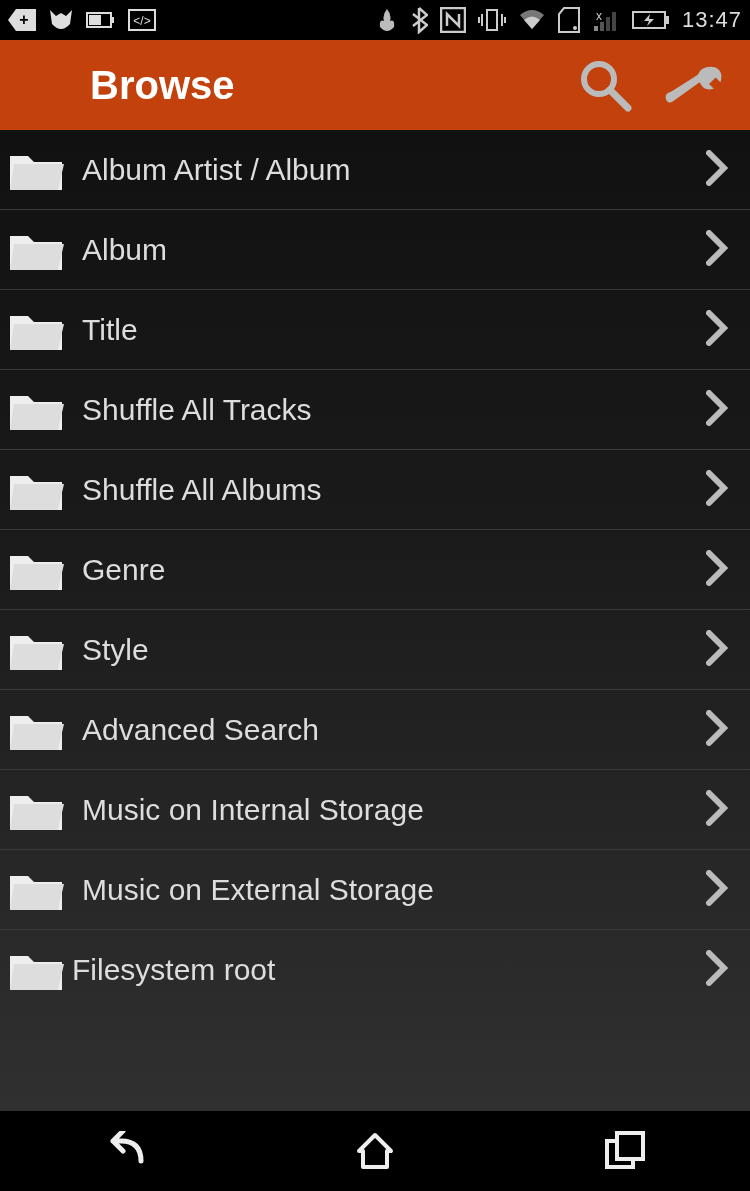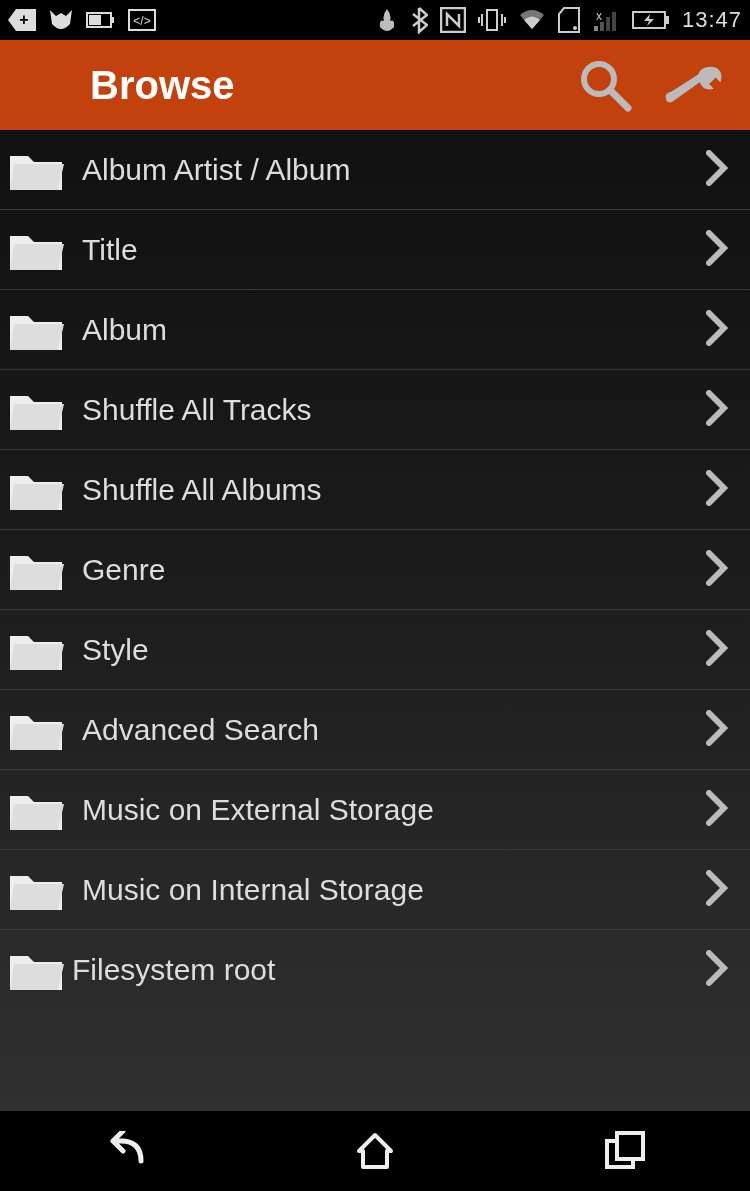--- a/index.html
+++ b/index.html
@@ -210,40 +210,40 @@
       <span class="label">Album Artist / Album</span>
       <span class="chevron"><svg width="22" height="36" viewBox="0 0 22 36">
             <path d="M3 3 L18 18 L3 33" fill="none" stroke="#bbb" stroke-width="6" stroke-linecap="round"></path>
           </svg></span>
     </div>
     <div class="row">
       <span class="folder-ico"><svg width="56" height="44" viewBox="0 0 56 44">
             <path d="M2 8 L2 42 L54 42 L54 14 L26 14 L20 8 Z" fill="#eee"></path>
             <path d="M6 16 L56 16 L50 42 L2 42 Z" fill="#ddd"></path>
           </svg></span>
+      <span class="label">Album</span>
+      <span class="chevron"><svg width="22" height="36" viewBox="0 0 22 36">
+            <path d="M3 3 L18 18 L3 33" fill="none" stroke="#bbb" stroke-width="6" stroke-linecap="round"></path>
+          </svg></span>
+    </div>
+    <div class="row">
+      <span class="folder-ico"><svg width="56" height="44" viewBox="0 0 56 44">
+            <path d="M2 8 L2 42 L54 42 L54 14 L26 14 L20 8 Z" fill="#eee"></path>
+            <path d="M6 16 L56 16 L50 42 L2 42 Z" fill="#ddd"></path>
+          </svg></span>
       <span class="label">Title</span>
       <span class="chevron"><svg width="22" height="36" viewBox="0 0 22 36">
             <path d="M3 3 L18 18 L3 33" fill="none" stroke="#bbb" stroke-width="6" stroke-linecap="round"></path>
           </svg></span>
     </div>
     <div class="row">
       <span class="folder-ico"><svg width="56" height="44" viewBox="0 0 56 44">
             <path d="M2 8 L2 42 L54 42 L54 14 L26 14 L20 8 Z" fill="#eee"></path>
             <path d="M6 16 L56 16 L50 42 L2 42 Z" fill="#ddd"></path>
           </svg></span>
-      <span class="label">Album</span>
-      <span class="chevron"><svg width="22" height="36" viewBox="0 0 22 36">
-            <path d="M3 3 L18 18 L3 33" fill="none" stroke="#bbb" stroke-width="6" stroke-linecap="round"></path>
-          </svg></span>
-    </div>
-    <div class="row">
-      <span class="folder-ico"><svg width="56" height="44" viewBox="0 0 56 44">
-            <path d="M2 8 L2 42 L54 42 L54 14 L26 14 L20 8 Z" fill="#eee"></path>
-            <path d="M6 16 L56 16 L50 42 L2 42 Z" fill="#ddd"></path>
-          </svg></span>
       <span class="label">Shuffle All Tracks</span>
       <span class="chevron"><svg width="22" height="36" viewBox="0 0 22 36">
             <path d="M3 3 L18 18 L3 33" fill="none" stroke="#bbb" stroke-width="6" stroke-linecap="round"></path>
           </svg></span>
     </div>
     <div class="row">
       <span class="folder-ico"><svg width="56" height="44" viewBox="0 0 56 44">
             <path d="M2 8 L2 42 L54 42 L54 14 L26 14 L20 8 Z" fill="#eee"></path>
             <path d="M6 16 L56 16 L50 42 L2 42 Z" fill="#ddd"></path>
           </svg></span>
@@ -280,31 +280,31 @@
       <span class="label">Advanced Search</span>
       <span class="chevron"><svg width="22" height="36" viewBox="0 0 22 36">
             <path d="M3 3 L18 18 L3 33" fill="none" stroke="#bbb" stroke-width="6" stroke-linecap="round"></path>
           </svg></span>
     </div>
     <div class="row">
       <span class="folder-ico"><svg width="56" height="44" viewBox="0 0 56 44">
             <path d="M2 8 L2 42 L54 42 L54 14 L26 14 L20 8 Z" fill="#eee"></path>
             <path d="M6 16 L56 16 L50 42 L2 42 Z" fill="#ddd"></path>
           </svg></span>
+      <span class="label">Music on Internal Storage</span>
+      <span class="chevron"><svg width="22" height="36" viewBox="0 0 22 36">
+            <path d="M3 3 L18 18 L3 33" fill="none" stroke="#bbb" stroke-width="6" stroke-linecap="round"></path>
+          </svg></span>
+    </div>
+    <div class="row">
+      <span class="folder-ico"><svg width="56" height="44" viewBox="0 0 56 44">
+            <path d="M2 8 L2 42 L54 42 L54 14 L26 14 L20 8 Z" fill="#eee"></path>
+            <path d="M6 16 L56 16 L50 42 L2 42 Z" fill="#ddd"></path>
+          </svg></span>
       <span class="label">Music on External Storage</span>
-      <span class="chevron"><svg width="22" height="36" viewBox="0 0 22 36">
-            <path d="M3 3 L18 18 L3 33" fill="none" stroke="#bbb" stroke-width="6" stroke-linecap="round"></path>
-          </svg></span>
-    </div>
-    <div class="row">
-      <span class="folder-ico"><svg width="56" height="44" viewBox="0 0 56 44">
-            <path d="M2 8 L2 42 L54 42 L54 14 L26 14 L20 8 Z" fill="#eee"></path>
-            <path d="M6 16 L56 16 L50 42 L2 42 Z" fill="#ddd"></path>
-          </svg></span>
-      <span class="label">Music on Internal Storage</span>
       <span class="chevron"><svg width="22" height="36" viewBox="0 0 22 36">
             <path d="M3 3 L18 18 L3 33" fill="none" stroke="#bbb" stroke-width="6" stroke-linecap="round"></path>
           </svg></span>
     </div>
     <div class="row">
       <span class="folder-ico"><svg width="56" height="44" viewBox="0 0 56 44">
             <path d="M2 8 L2 42 L54 42 L54 14 L26 14 L20 8 Z" fill="#eee"></path>
             <path d="M6 16 L56 16 L50 42 L2 42 Z" fill="#ddd"></path>
           </svg></span>
       <span class="label">Filesystem root</span>

